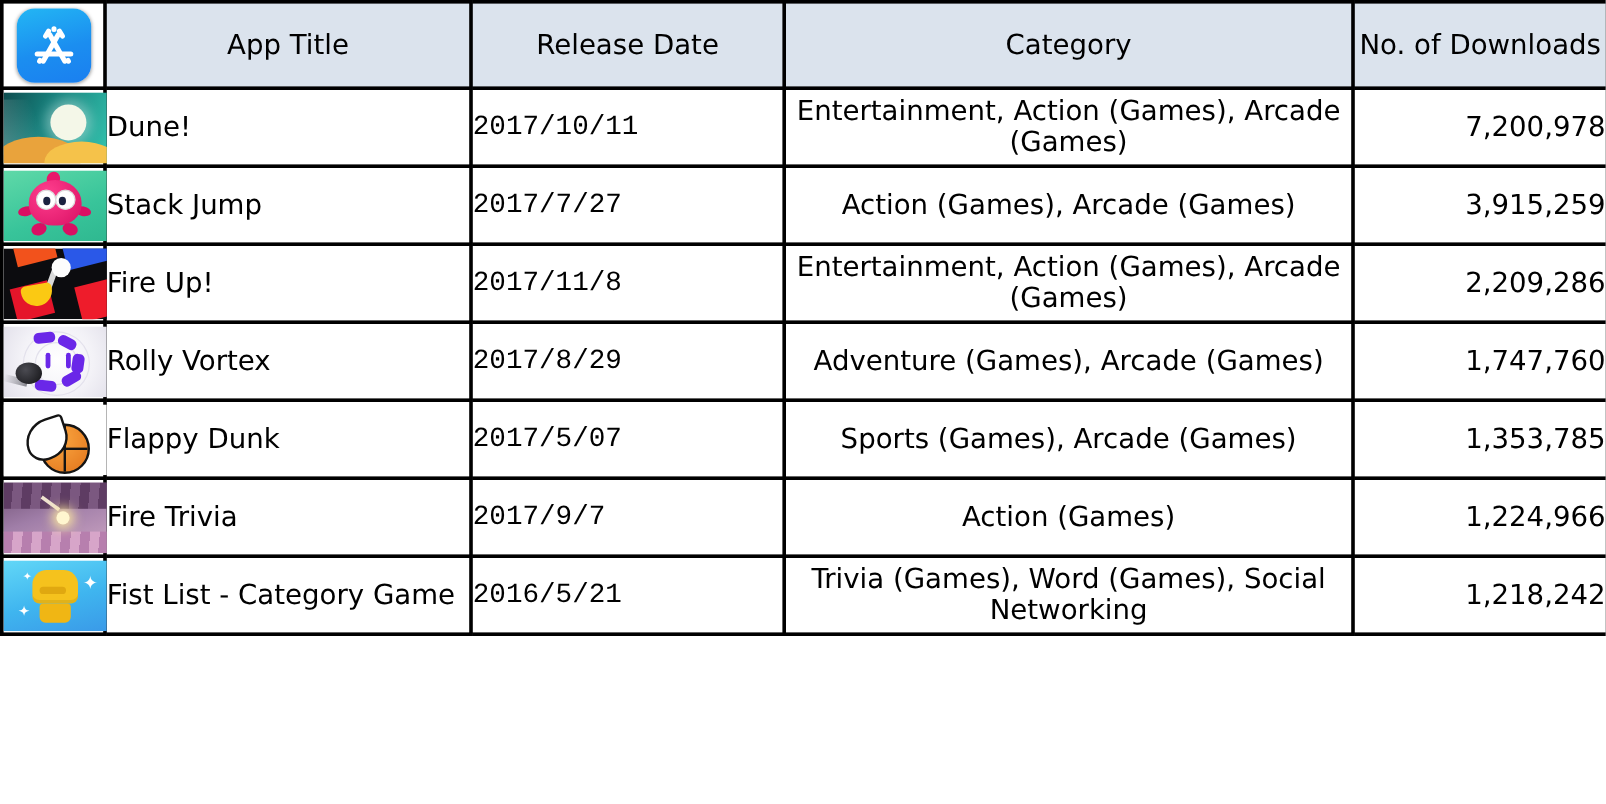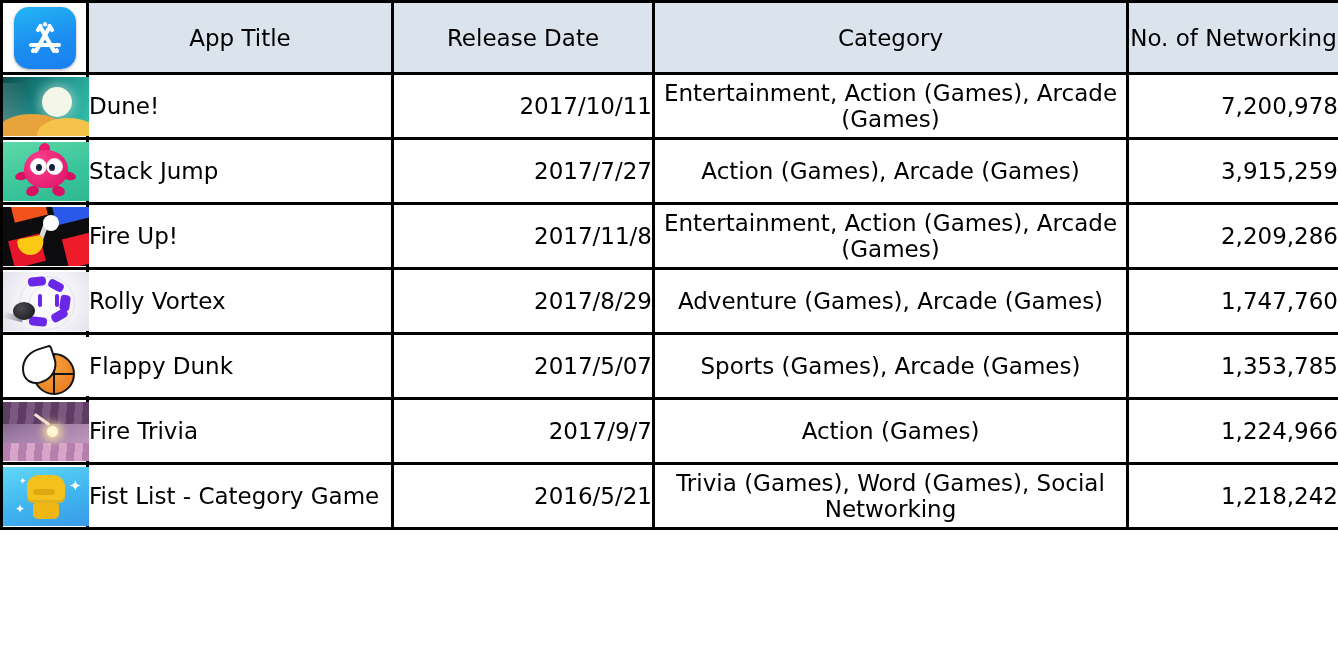--- a/index.html
+++ b/index.html
@@ -35,21 +35,21 @@
   }
   th.icon-head{background:#ffffff;border-left:none;border-top:none;}
   .appstore-wrap{display:flex;align-items:center;justify-content:center;}
 
   tbody tr{height:65px;}
   td.icon-cell{padding:0;line-height:0;background:#fff;}
   .icon-box{
     width:86px;height:59px;position:relative;overflow:hidden;display:block;
   }
   td.title-cell{font-size:23px;padding-left:12px;text-align:left;}
-  td.date-cell{font-size:23px;padding-right:12px;text-align:right;}
+  td.date-cell{font-size:23px;padding-right:12px;text-align:left;font-family:Liberation Mono, monospace;}
   td.cat-cell{font-size:23px;padding-left:6px;padding-right:4px;text-align:center;line-height:1.14;}
   td.dl-cell{font-size:23px;padding-right:12px;text-align:right;}
 
   
   .appstore{
     width:62px;height:62px;border-radius:15px;
     background:linear-gradient(165deg,#23b6f4 0%,#1b8ef0 55%,#1a7ff0 100%);
     position:relative;box-shadow:0 1px 3px rgba(0,0,0,.35);
   }
   .appstore svg{position:absolute;left:0;top:0;}
@@ -203,21 +203,21 @@
                   <line x1="19" y1="44" x2="19.4" y2="43.3"></line>
                   <line x1="43" y1="44" x2="42.6" y2="43.3"></line>
                 </g>
               </svg>
             </div>
           </div>
         </th>
         <th>App Title</th>
         <th>Release Date</th>
         <th>Category</th>
-        <th>No. of Networking</th>
+        <th>No. of Downloads</th>
       </tr>
     </thead>
     <tbody>
 
       <tr>
         <td class="icon-cell">
           <span class="icon-box">
             <span class="art a-dune">
               <span class="ray"></span>
                 <span class="moon"></span>

